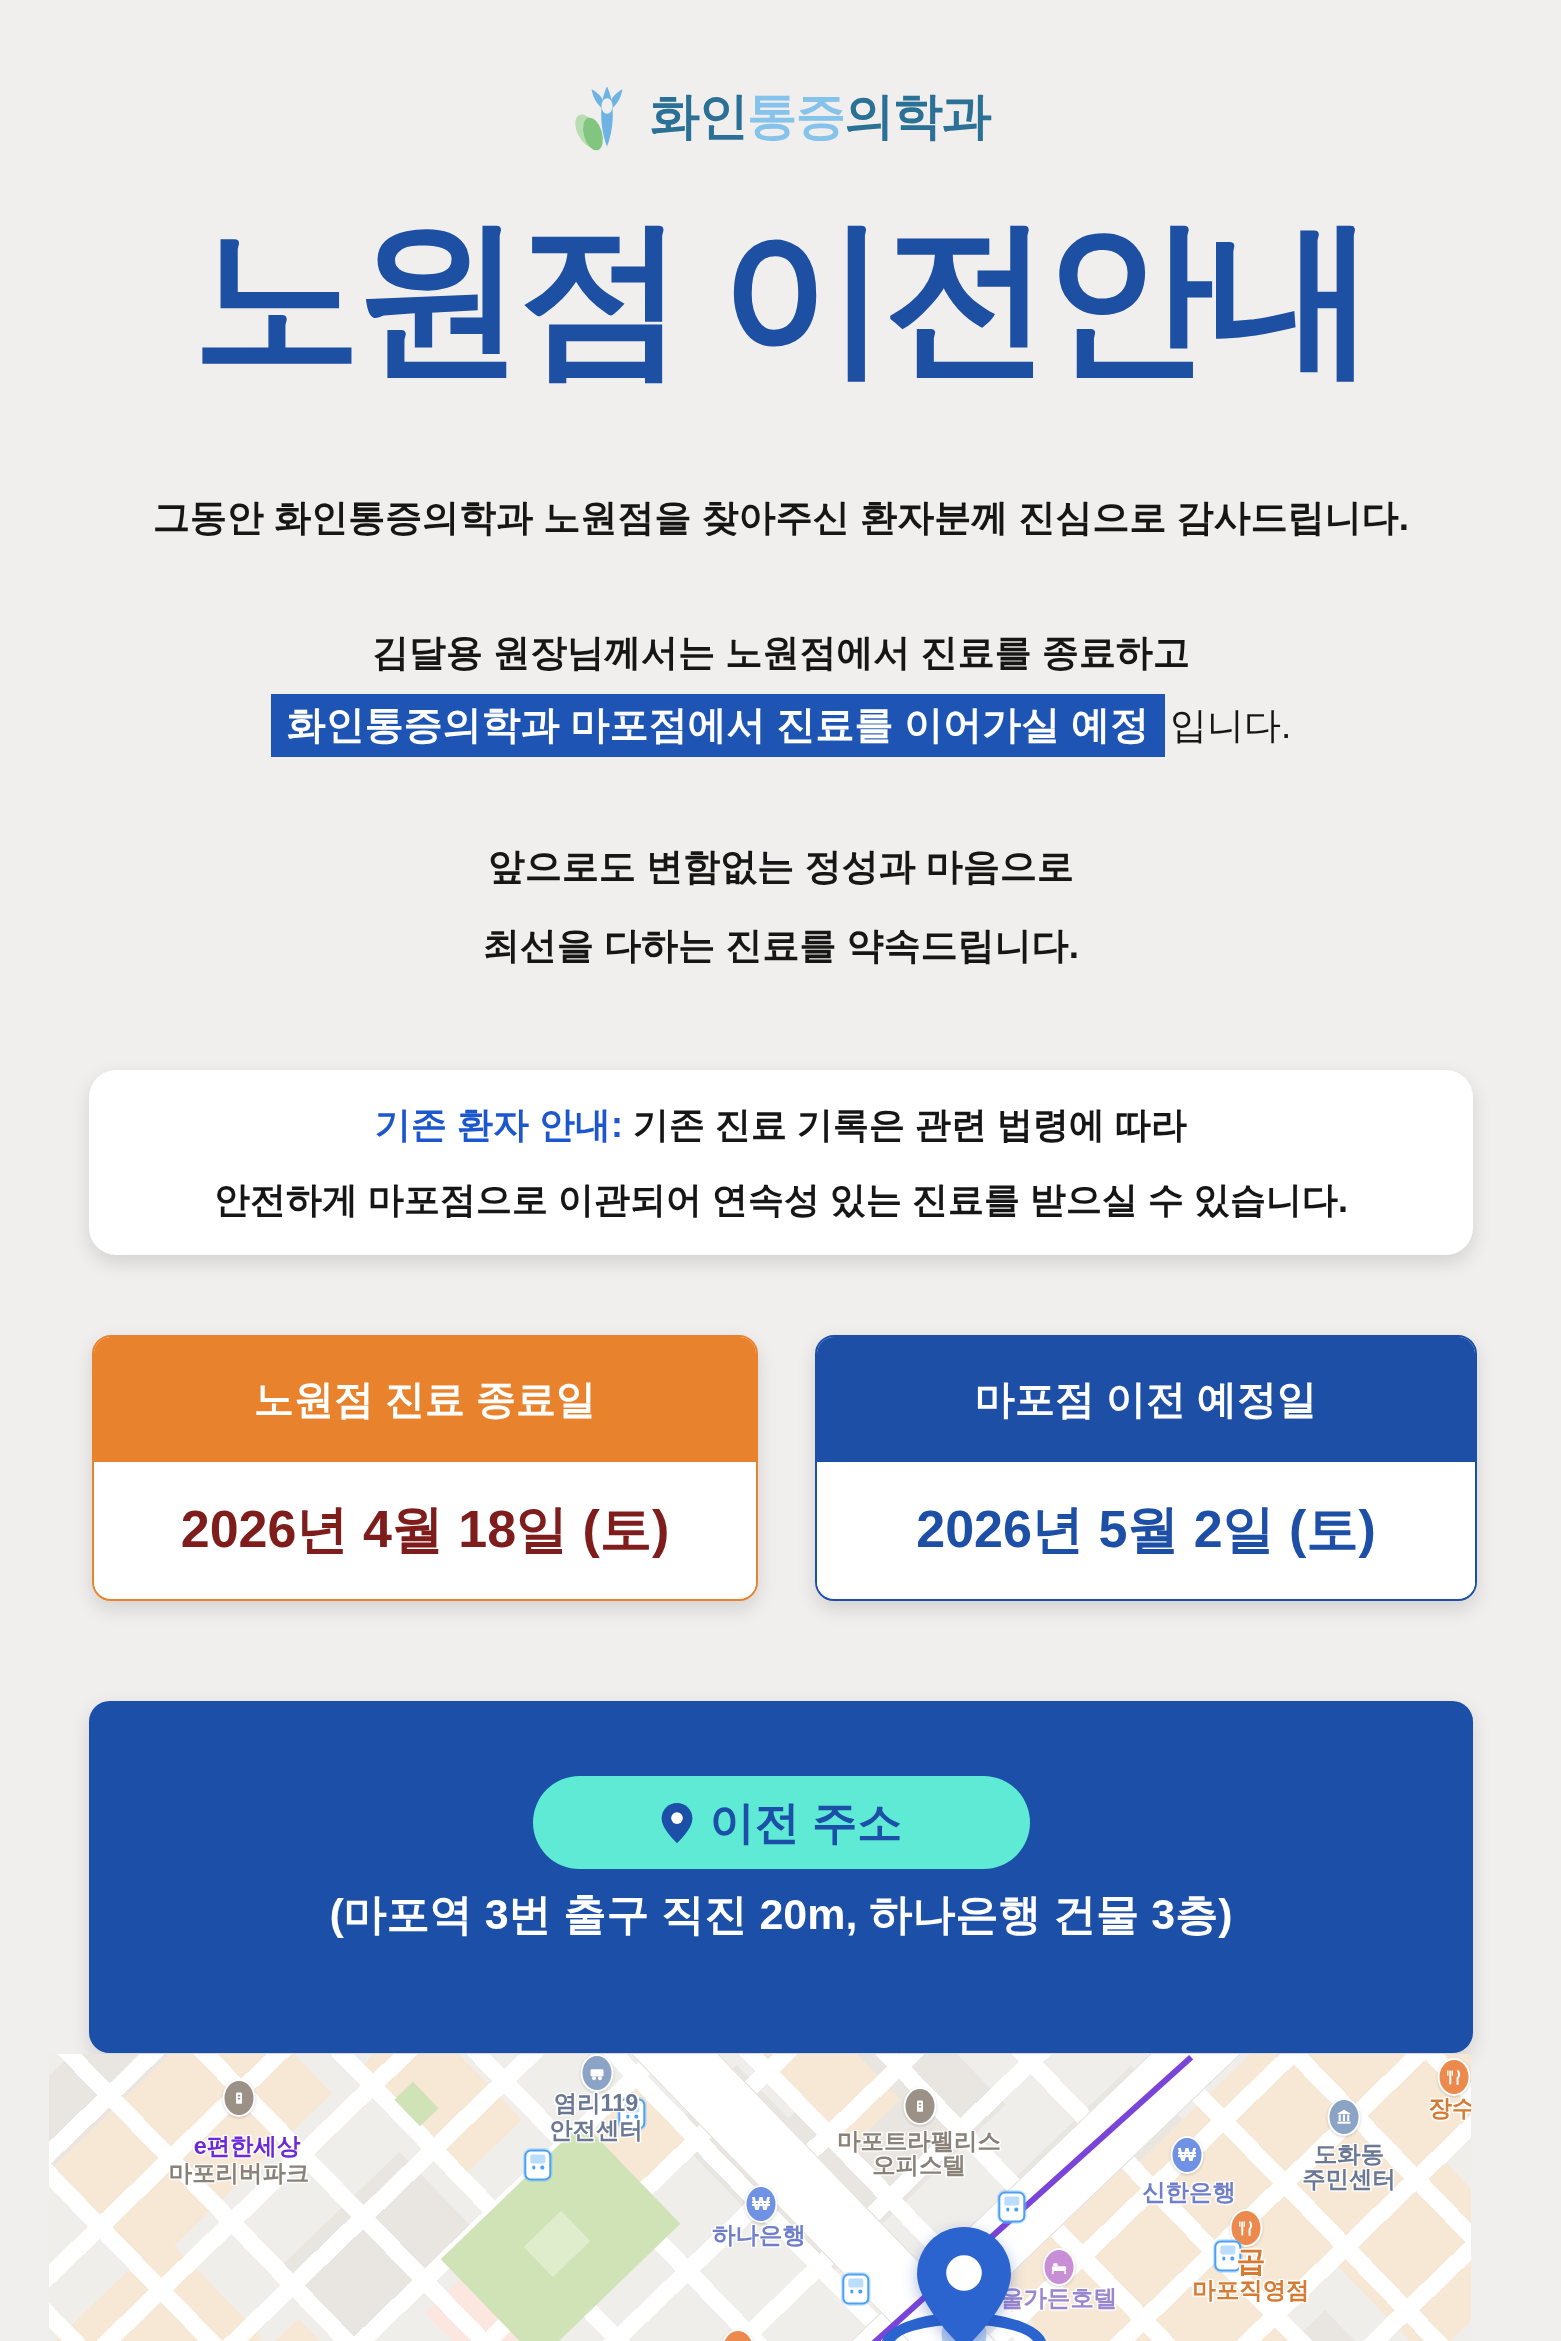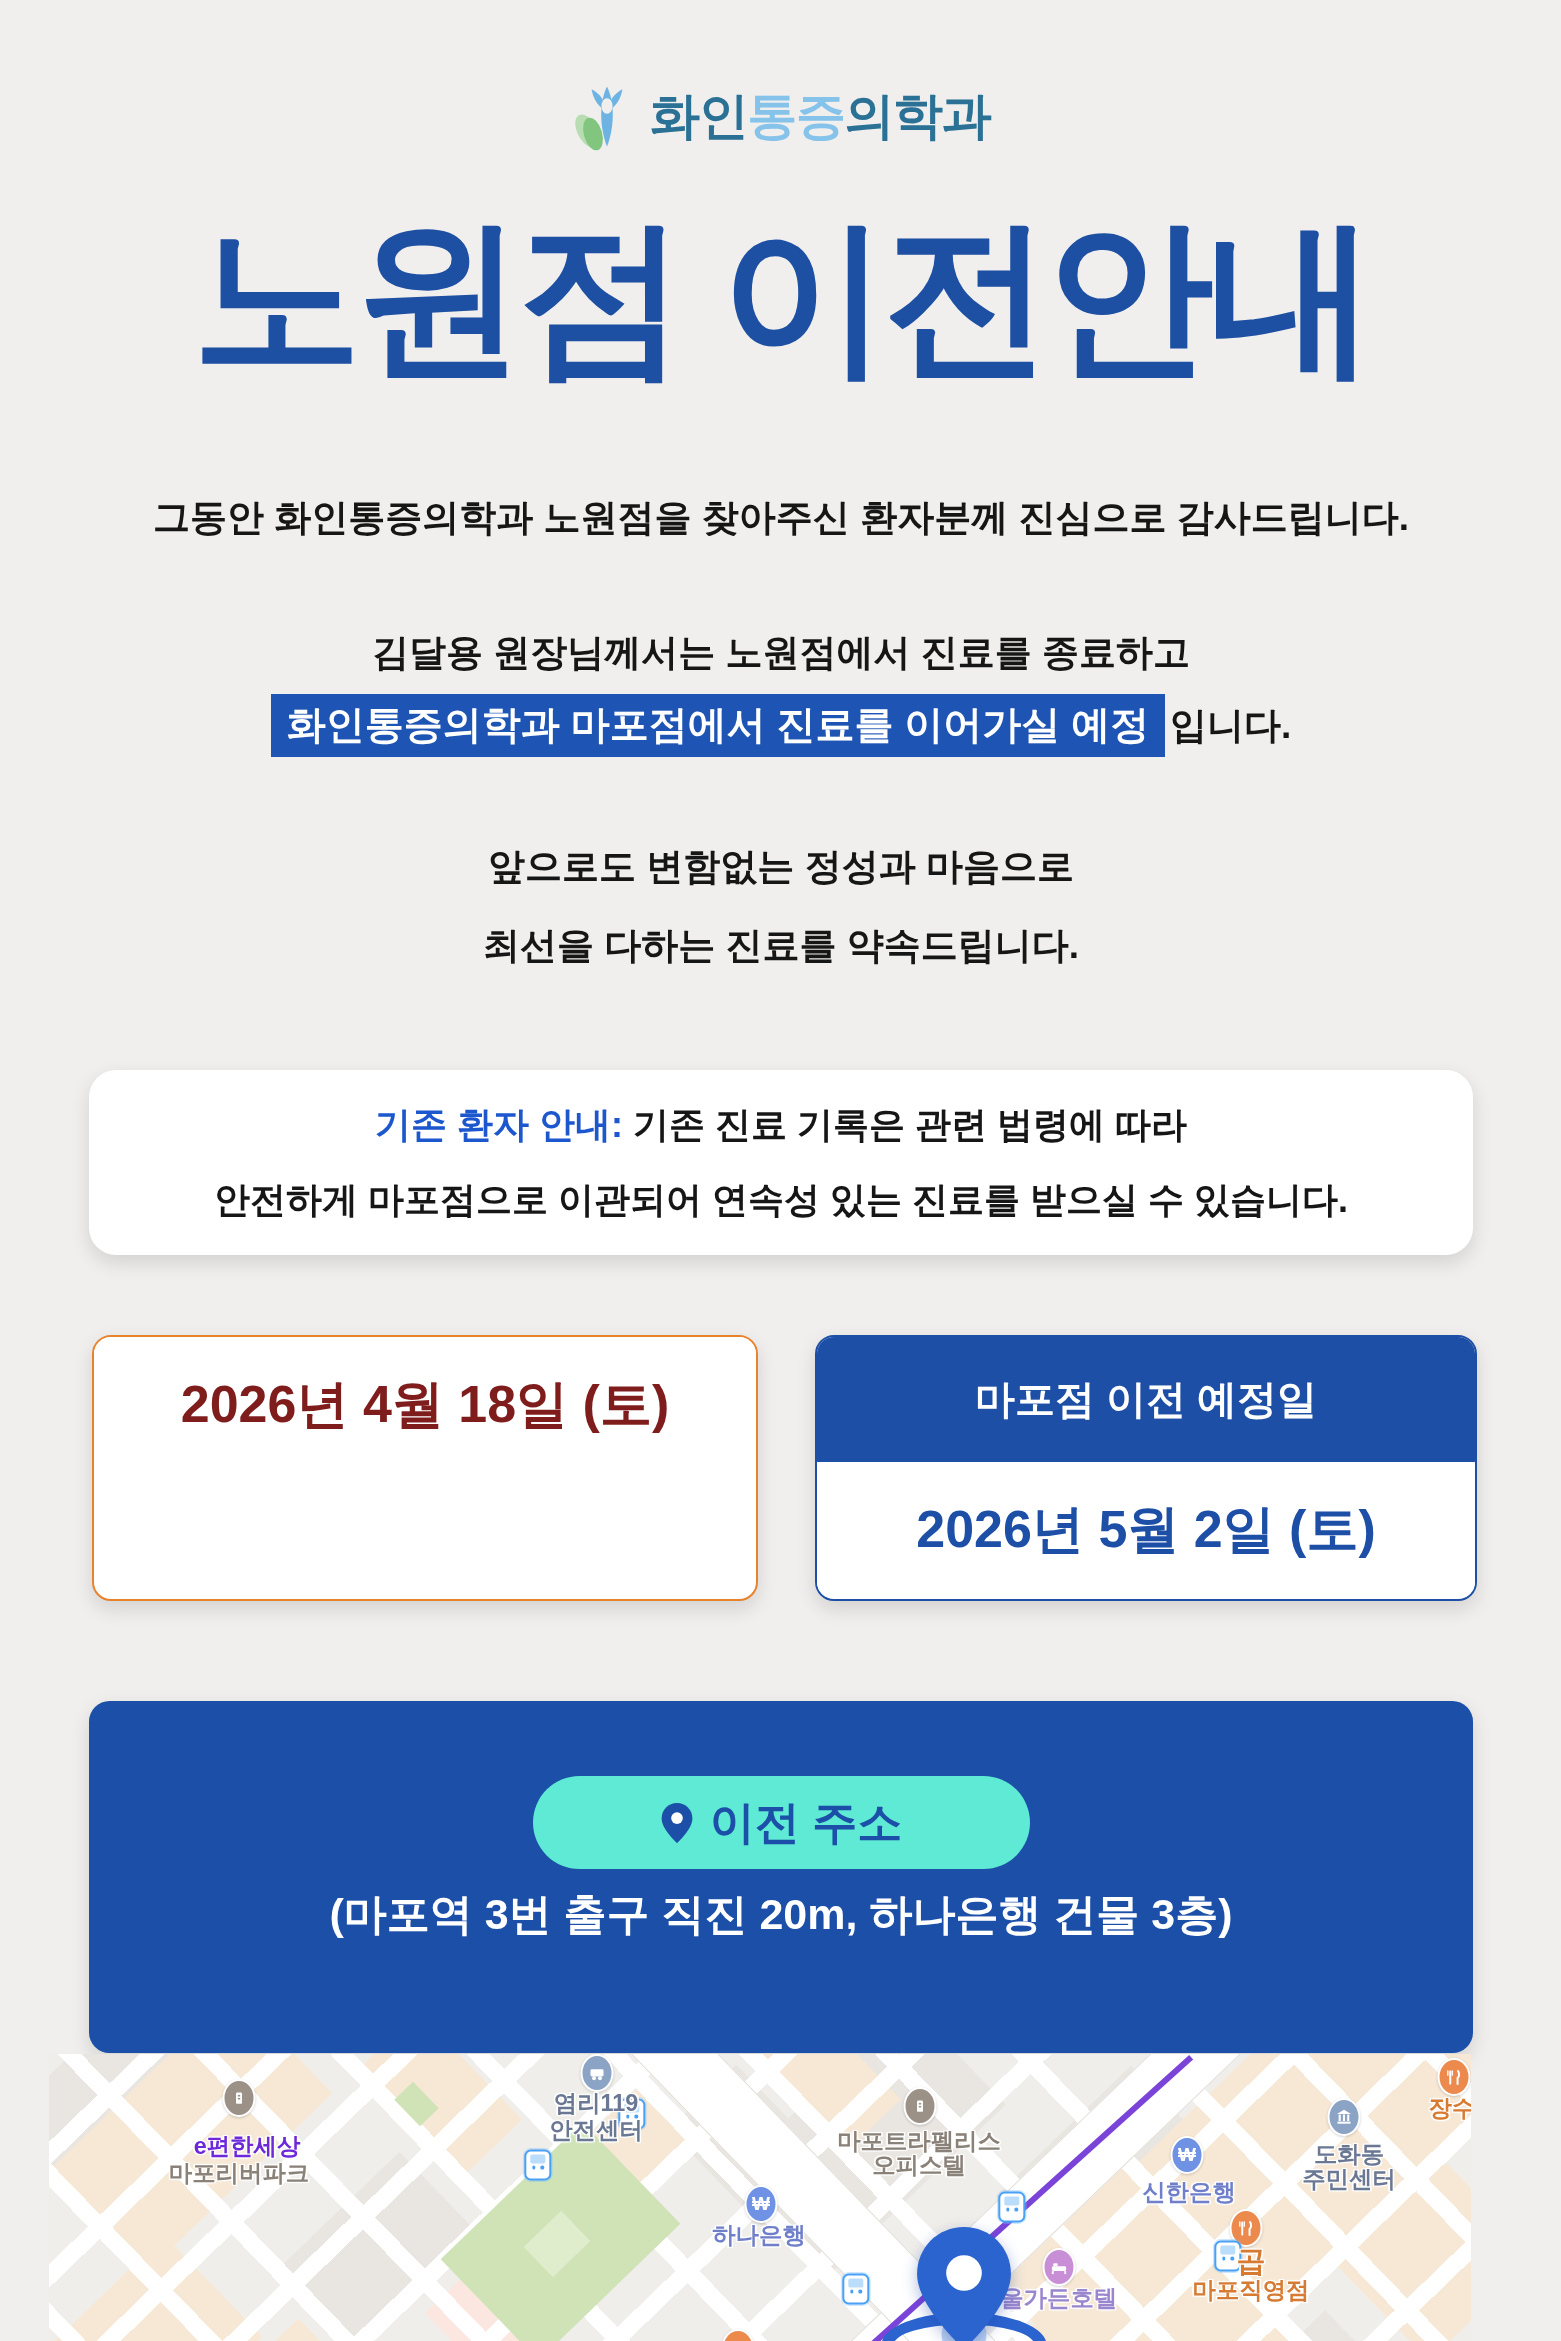--- a/index.html
+++ b/index.html
@@ -17,21 +17,21 @@
   .logo-text{font-size:50px;font-weight:800;letter-spacing:-1.4px;}
   .page-title{top:212px;font-size:169px;font-weight:900;letter-spacing:-6.6px;line-height:1;}
 
   
   .para{font-size:37px;font-weight:600;line-height:1.15;color:#161616;}
   .hl-row{top:694px;display:flex;justify-content:center;align-items:center;}
   .hl{
     display:inline-block;font-size:39px;font-weight:800;color:#fff;
     padding:11.2px 16px;line-height:1.05;
   }
-  .hl-suffix{font-size:37px;font-weight:700;color:#161616;margin-left:4.7px;}
+  .hl-suffix{font-size:37px;font-weight:400;color:#161616;margin-left:4.7px;}
 
   
   .card-shadow{box-shadow:0 7.5px 19px rgba(0,0,0,.12);}
   .info-card{
     top:1070px;left:89px;width:1384px;height:185px;background:#fff;border-radius:27px;
     display:flex;flex-direction:column;justify-content:center;align-items:center;gap:26px;
     font-size:36px;font-weight:600;color:#161616;
   }
   .date-card{top:1335px;height:262px;border-radius:19px;overflow:hidden;background:#fff;}
   .date-card .hd{height:125px;display:flex;align-items:center;justify-content:center;
@@ -112,20 +112,21 @@
 
 <div class="abs ctr para" style="top:846px">앞으로도 변함없는 정성과 마음으로</div>
 <div class="abs ctr para" style="top:925px">최선을 다하는 진료를 약속드립니다.</div>
 
 <div class="abs info-card card-shadow">
   <div><b style="color:#1c57cd;font-weight:800">기존 환자 안내:</b><span> 기존 진료 기록은 관련 법령에 따라</span></div>
   <div>안전하게 마포점으로 이관되어 연속성 있는 진료를 받으실 수 있습니다.</div>
 </div>
 
 <div class="abs date-card card-shadow" style="left:92px;width:662px;border:2.8px solid #e8822d">
+  <div class="hd" style="background:#e8822d">노원점 진료 종료일</div>
   <div class="bd" style="color:#7f1d1d">2026년 4월 18일 (토)</div>
 </div>
 <div class="abs date-card card-shadow" style="left:815px;width:658px;border:2.8px solid #1d4fa6">
   <div class="hd" style="background:#1d4fa6">마포점 이전 예정일</div>
   <div class="bd" style="color:#1d4fa6">2026년 5월 2일 (토)</div>
 </div>
 
 <div class="abs addr-card card-shadow" style="background:#1b4fa8">
   <div class="addr-pill">
     <svg width="34" height="40" viewBox="0 0 200 260">

